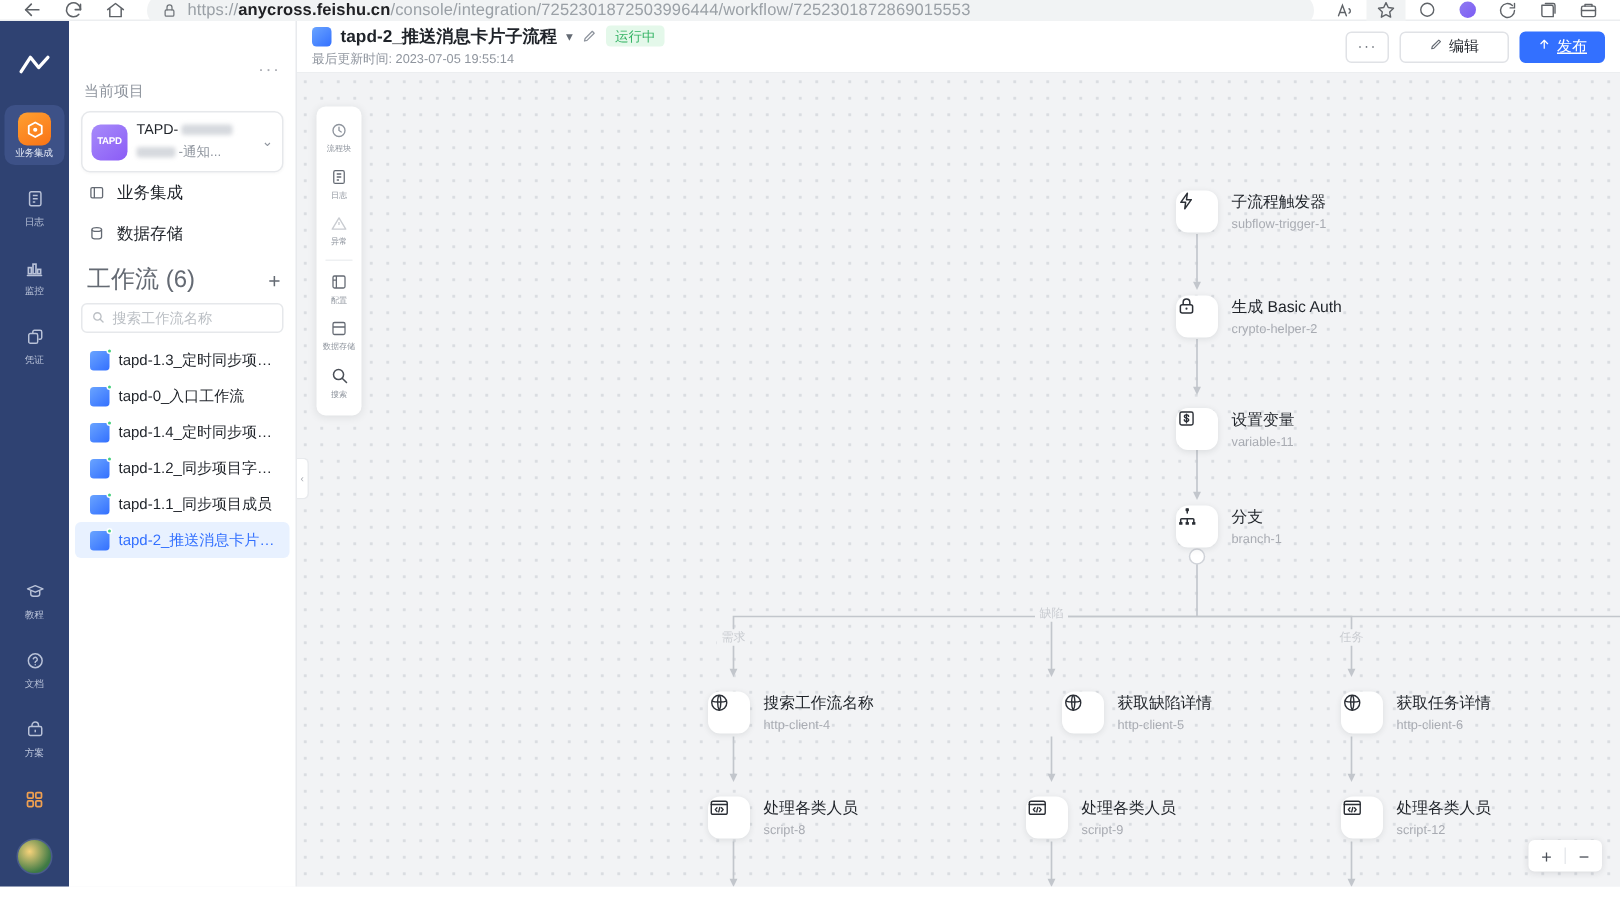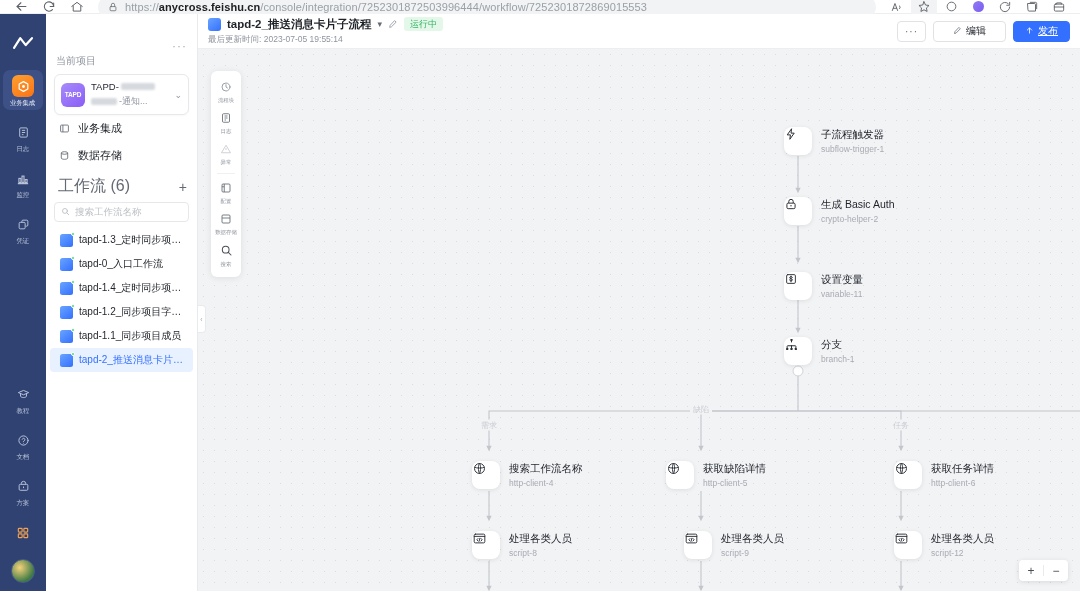--- a/index.html
+++ b/index.html
@@ -700,21 +700,21 @@
                 <path d="M12 4c-2.3 2.1-2.3 11.9 0 16M12 4c2.3 2.1 2.3 11.9 0 16"></path>
                 <path d="M4.3 10.2c3 1.4 12.4 1.4 15.4 0"></path>
               </svg>
           </span>
           <span class="node-txt">
             <span class="node-title">搜索工作流名称</span>
             <span class="node-sub">http-client-4</span>
           </span>
         </div>
 
-        <div class="node" style="left:468px;top:412px">
+        <div class="node" style="left:510px;top:412px">
           <span class="node-box">
             <svg width="15" height="15" viewBox="0 0 24 24" fill="none" stroke="currentColor" stroke-width="1.5">
                 <circle cx="12" cy="12" r="8"></circle>
                 <path d="M12 4c-2.3 2.1-2.3 11.9 0 16M12 4c2.3 2.1 2.3 11.9 0 16"></path>
                 <path d="M4.3 10.2c3 1.4 12.4 1.4 15.4 0"></path>
               </svg>
           </span>
           <span class="node-txt">
             <span class="node-title">获取缺陷详情</span>
             <span class="node-sub">http-client-5</span>

